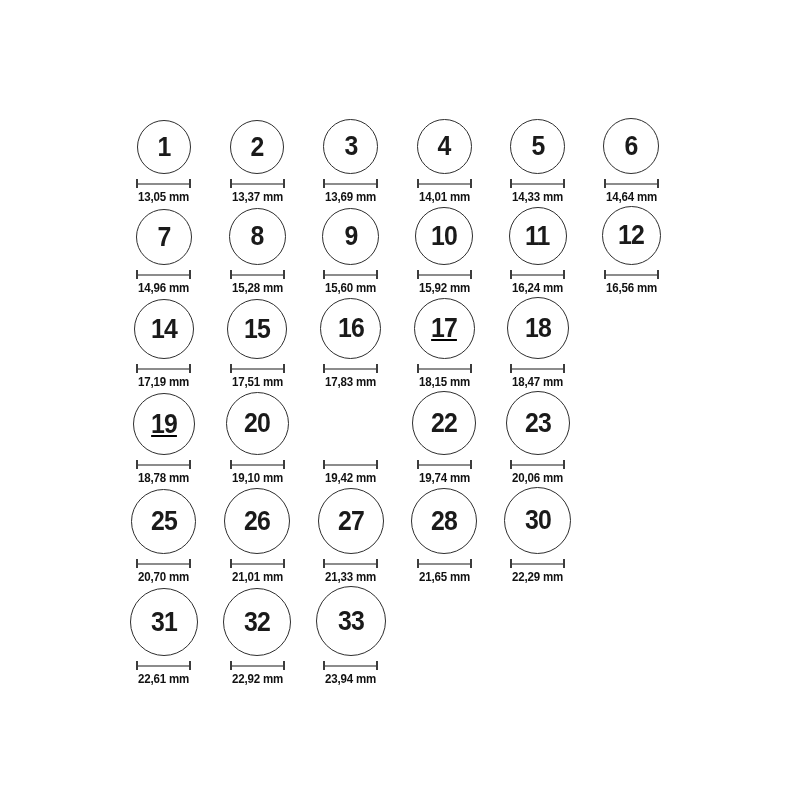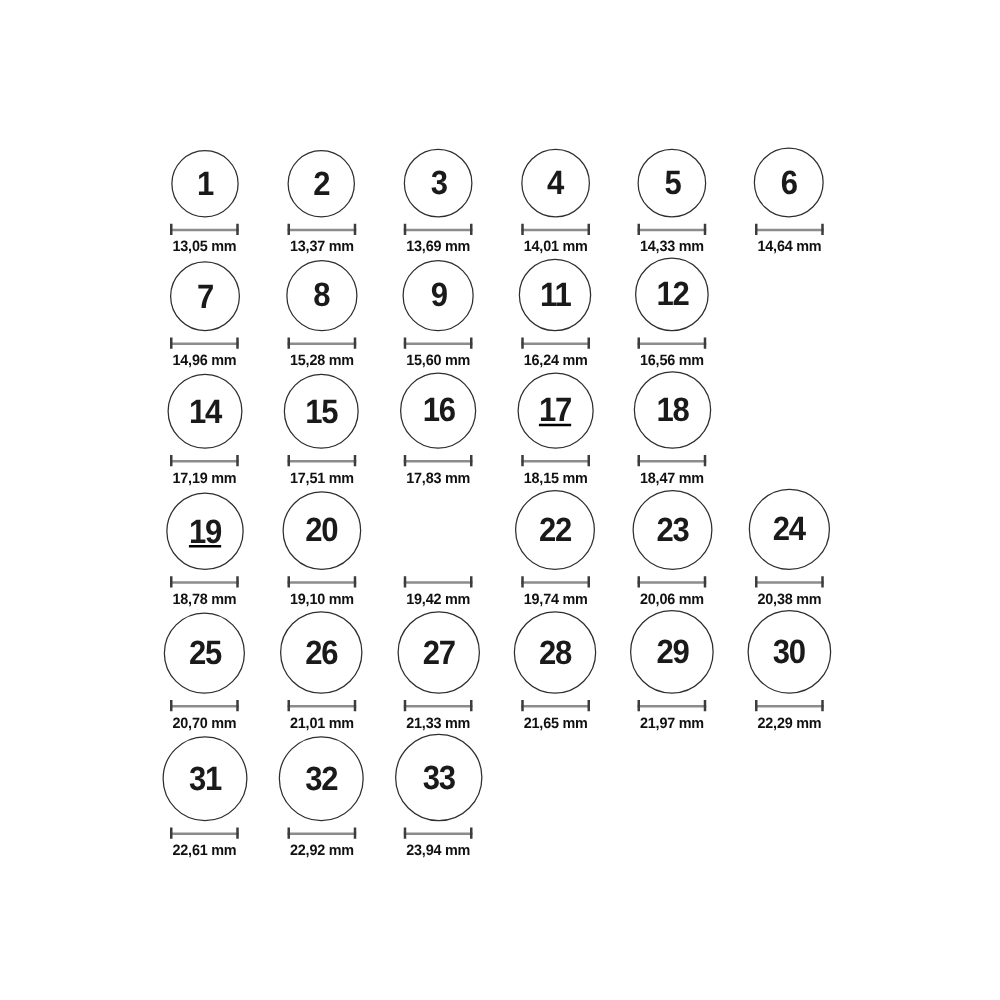--- a/index.html
+++ b/index.html
@@ -190,20 +190,31 @@
           </div>
           <div class="dim-line">
             <div class="bar"></div>
             <div class="tick-l"></div>
             <div class="tick-r"></div>
           </div>
           <div class="dim-label">15,60 mm</div>
         </div>
         <div class="cell">
           <div class="ring" style="width: 58px; height: 58px;">
+            <span class="ring-number">10</span>
+          </div>
+          <div class="dim-line">
+            <div class="bar"></div>
+            <div class="tick-l"></div>
+            <div class="tick-r"></div>
+          </div>
+          <div class="dim-label">15,92 mm</div>
+        </div>
+        <div class="cell">
+          <div class="ring" style="width: 58px; height: 58px;">
             <span class="ring-number">11</span>
           </div>
           <div class="dim-line">
             <div class="bar"></div>
             <div class="tick-l"></div>
             <div class="tick-r"></div>
           </div>
           <div class="dim-label">16,24 mm</div>
         </div>
         <div class="cell">
@@ -321,31 +332,20 @@
           <div class="ring" style="width: 64px; height: 64px;">
             <span class="ring-number">23</span>
           </div>
           <div class="dim-line">
             <div class="bar"></div>
             <div class="tick-l"></div>
             <div class="tick-r"></div>
           </div>
           <div class="dim-label">20,06 mm</div>
         </div>
-        <div class="cell">
-          <div class="ring" style="width: 65px; height: 65px;">
-            <span class="ring-number">24</span>
-          </div>
-          <div class="dim-line">
-            <div class="bar"></div>
-            <div class="tick-l"></div>
-            <div class="tick-r"></div>
-          </div>
-          <div class="dim-label">20,38 mm</div>
-        </div>
       </div>
       <div class="row">
         <div class="cell">
           <div class="ring" style="width: 65px; height: 65px;">
             <span class="ring-number">25</span>
           </div>
           <div class="dim-line">
             <div class="bar"></div>
             <div class="tick-l"></div>
             <div class="tick-r"></div>
@@ -377,31 +377,20 @@
         <div class="cell">
           <div class="ring" style="width: 66px; height: 66px;">
             <span class="ring-number">28</span>
           </div>
           <div class="dim-line">
             <div class="bar"></div>
             <div class="tick-l"></div>
             <div class="tick-r"></div>
           </div>
           <div class="dim-label">21,65 mm</div>
-        </div>
-        <div class="cell">
-          <div class="ring" style="width: 67px; height: 67px;">
-            <span class="ring-number">29</span>
-          </div>
-          <div class="dim-line">
-            <div class="bar"></div>
-            <div class="tick-l"></div>
-            <div class="tick-r"></div>
-          </div>
-          <div class="dim-label">21,97 mm</div>
         </div>
         <div class="cell">
           <div class="ring" style="width: 67px; height: 67px;">
             <span class="ring-number">30</span>
           </div>
           <div class="dim-line">
             <div class="bar"></div>
             <div class="tick-l"></div>
             <div class="tick-r"></div>
           </div>

